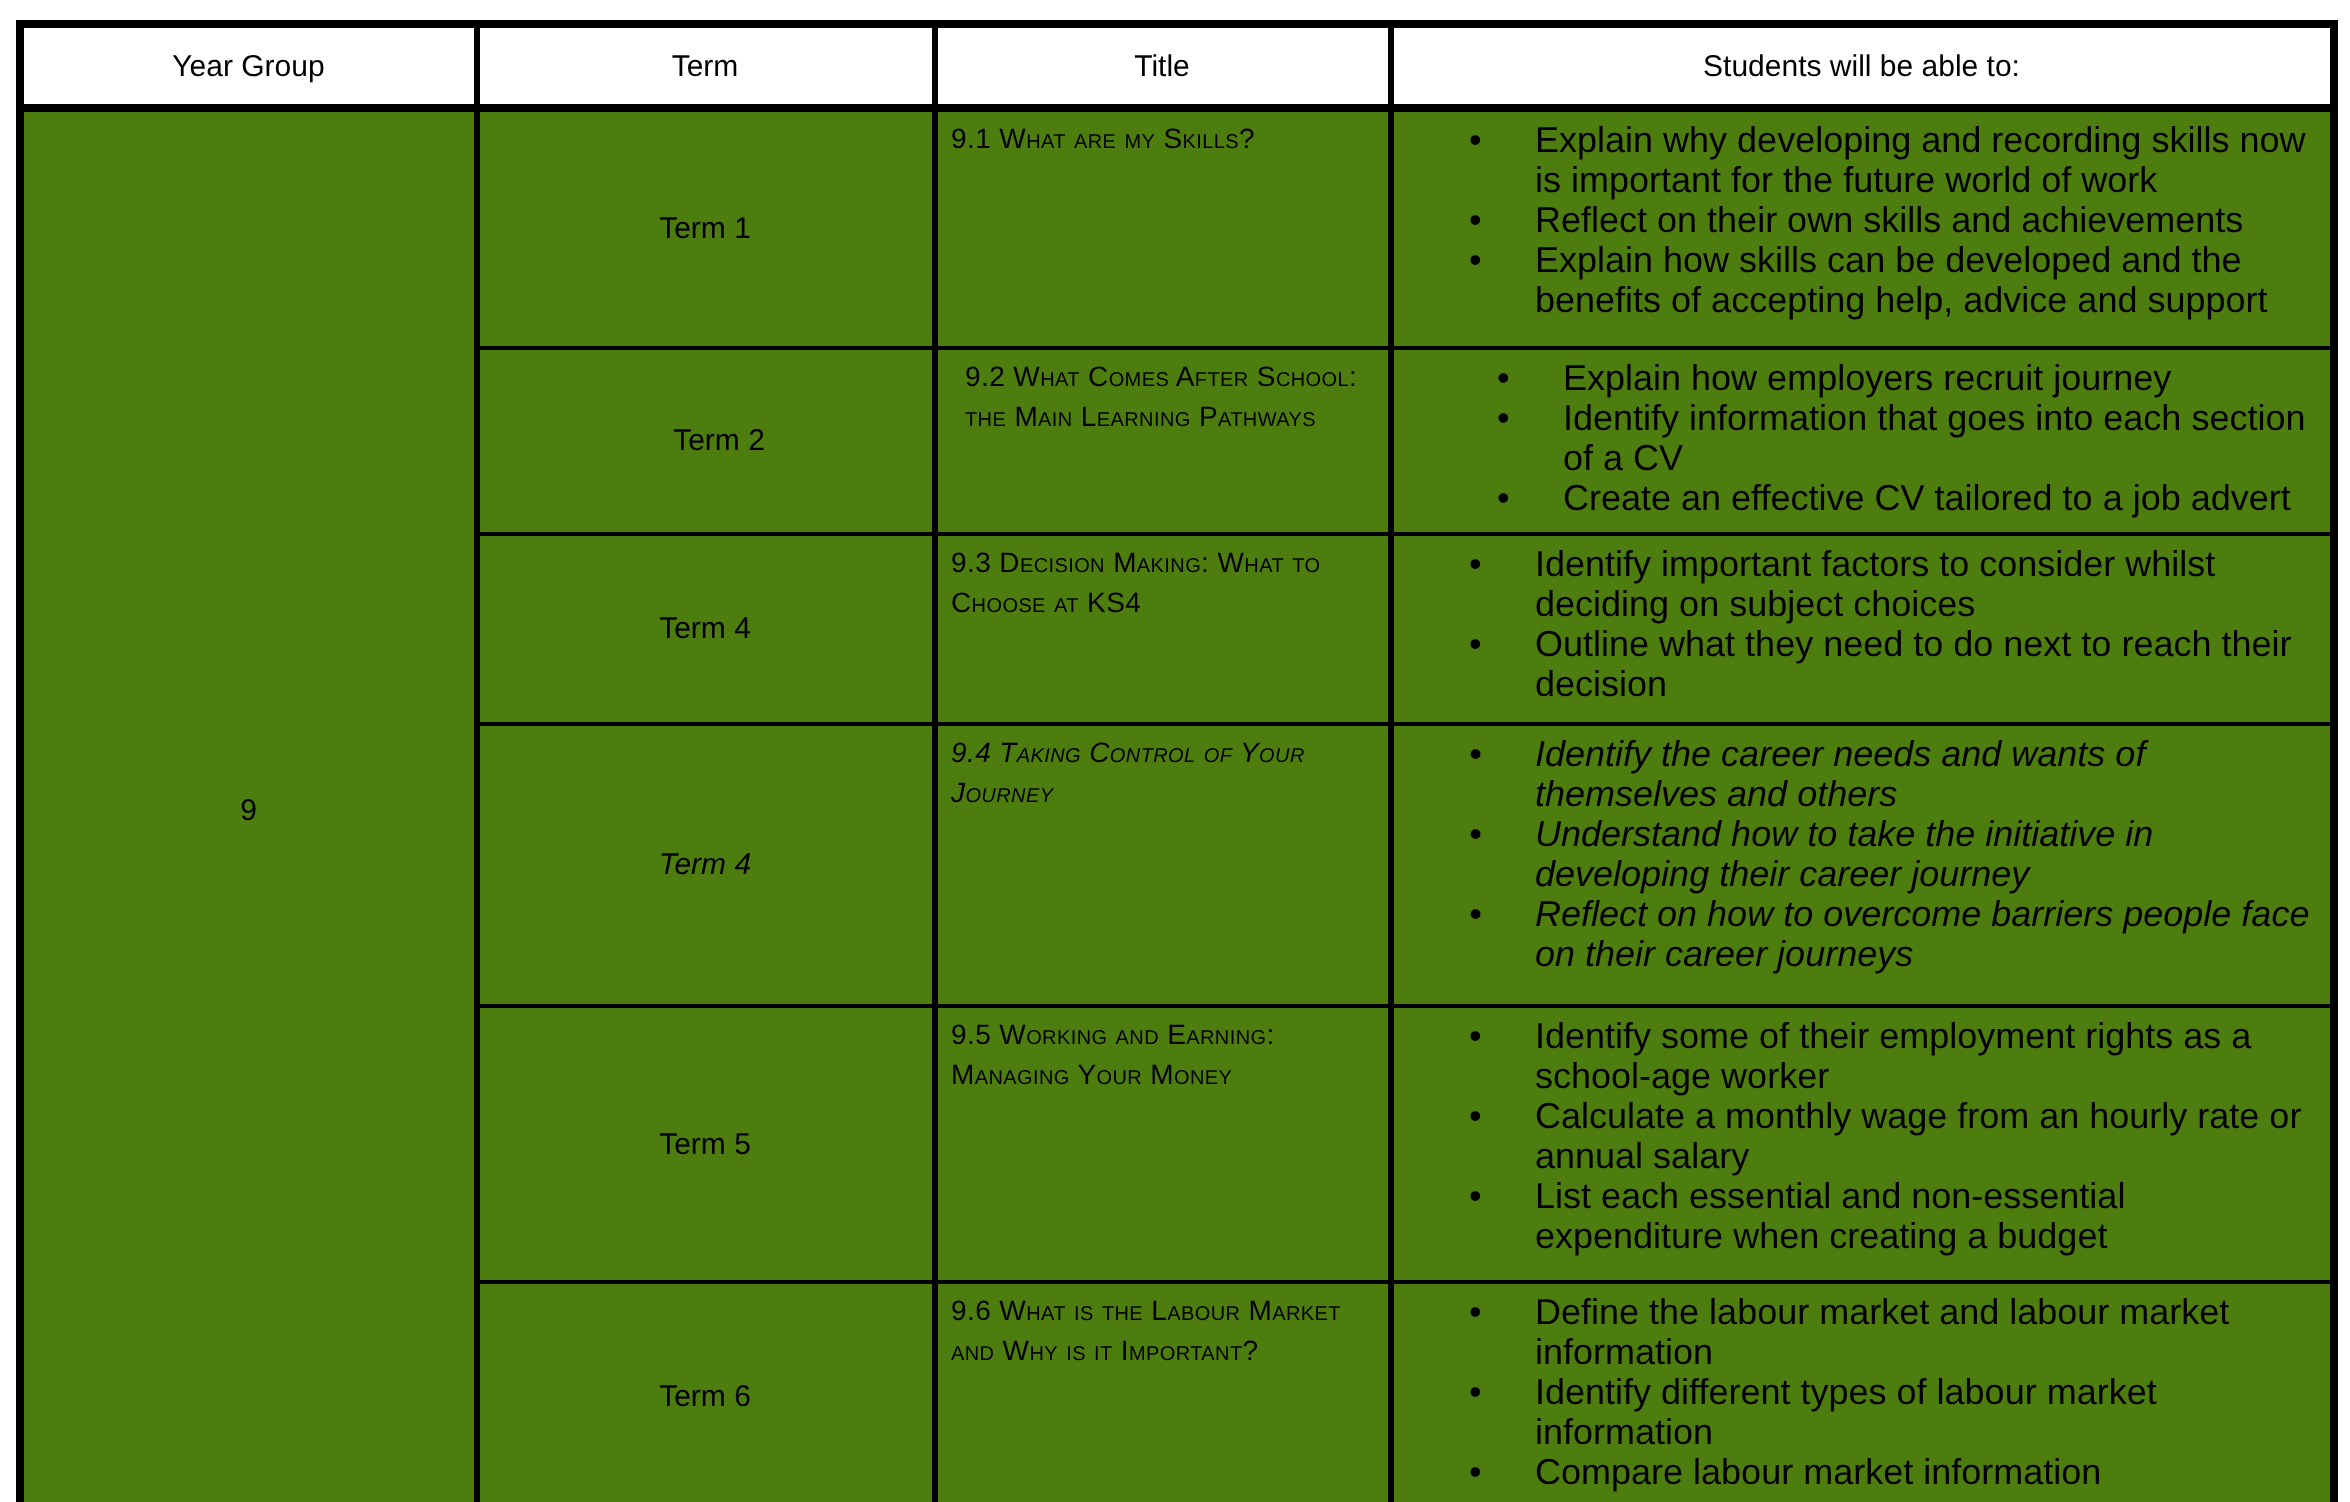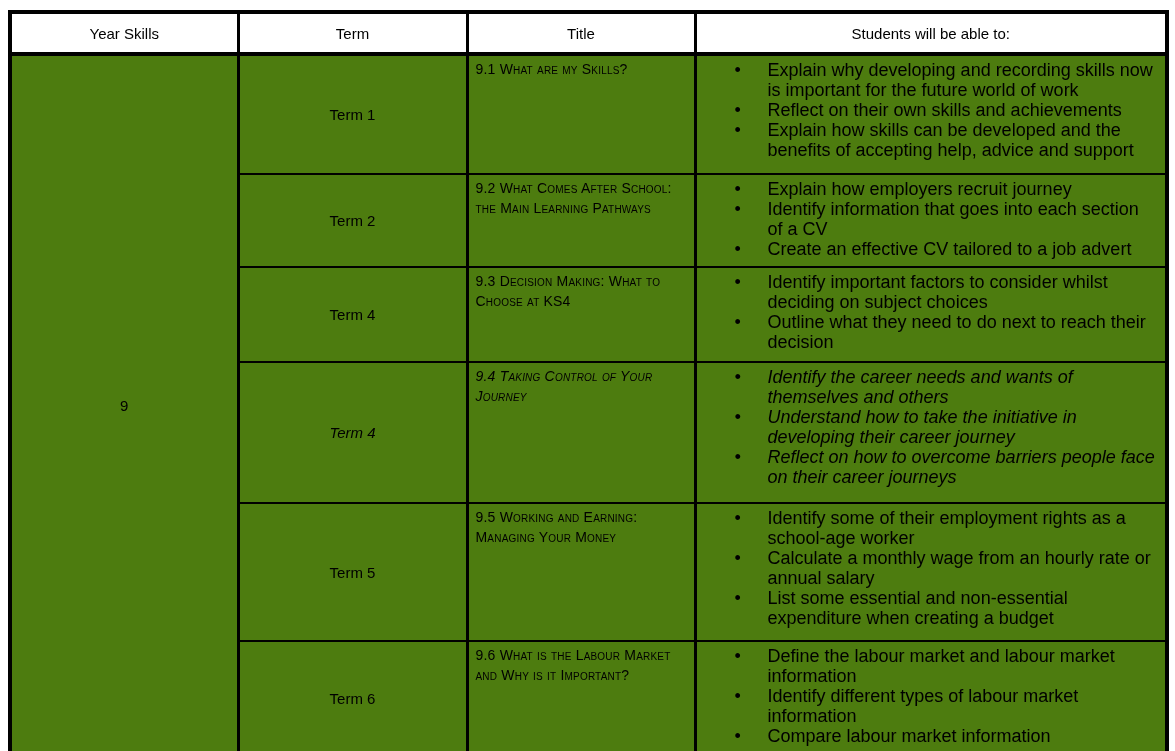--- a/index.html
+++ b/index.html
@@ -85,40 +85,40 @@
     line-height: 20px;
     font-size: 18px;
   }
   td.outcomes li::before {
     content: "\2022";
     position: absolute;
     left: 38px;
     top: 0;
   }
   tr.r1 td { height: 114px; }
-  tr.r2 td { height: 88px; }
+  tr.r2 td { height: 88px; padding-left: 14px; }
   tr.r3 td { height: 90px; }
   tr.r4 td { height: 136px; font-style: italic; }
   tr.r5 td { height: 133px; }
   tr.r6 td { height: 110px; }
 </style>
 </head>
 <body>
 
 <div class="page">
   <table class="curriculum">
     <colgroup>
       <col class="c1">
         <col class="c2">
         <col class="c3">
         <col class="c4">
     </colgroup>
     <thead>
       <tr>
-        <th>Year Skills</th>
+        <th>Year Group</th>
         <th>Term</th>
         <th>Title</th>
         <th>Students will be able to:</th>
       </tr>
     </thead>
     <tbody>
       <tr class="r1">
         <td class="year" rowspan="6">9</td>
         <td class="term">Term 1</td>
         <td class="title">9.1 What are my Skills?</td>
@@ -162,21 +162,21 @@
           </ul>
         </td>
       </tr>
       <tr class="r5">
         <td class="term">Term 5</td>
         <td class="title">9.5 Working and Earning: Managing Your Money</td>
         <td class="outcomes">
           <ul>
             <li>Identify some of their employment rights as a school-age worker</li>
             <li>Calculate a monthly wage from an hourly rate or annual salary</li>
-            <li>List some essential and non-essential expenditure when creating a budget</li>
+            <li>List each essential and non-essential expenditure when creating a budget</li>
           </ul>
         </td>
       </tr>
       <tr class="r6">
         <td class="term">Term 6</td>
         <td class="title">9.6 What is the Labour Market and Why is it Important?</td>
         <td class="outcomes">
           <ul>
             <li>Define the labour market and labour market information</li>
             <li>Identify different types of labour market information</li>

